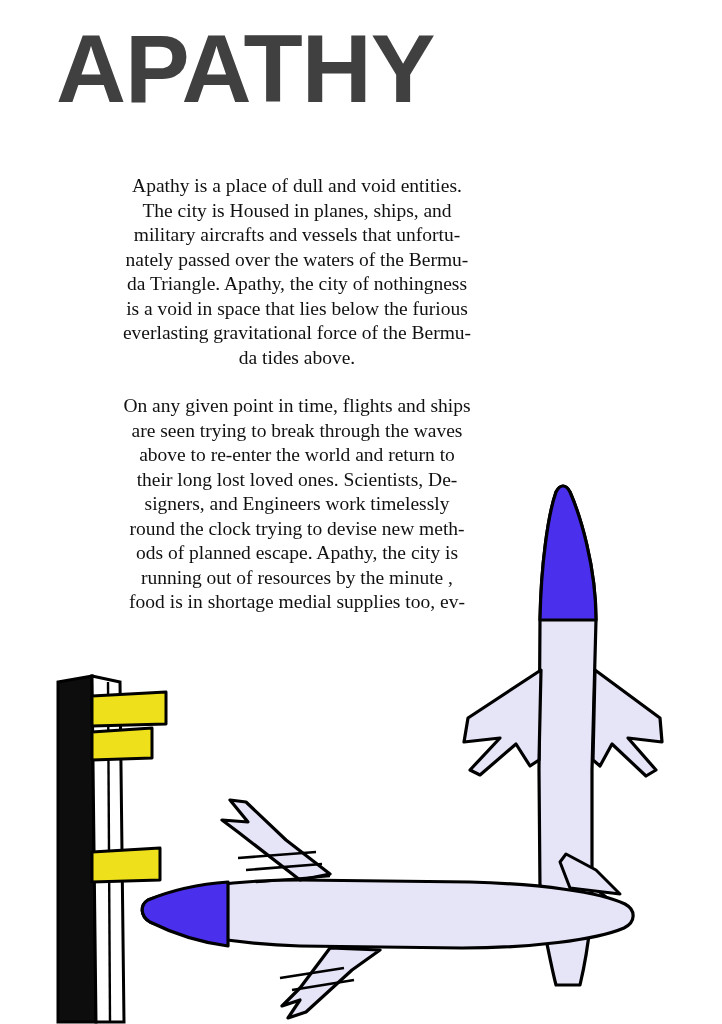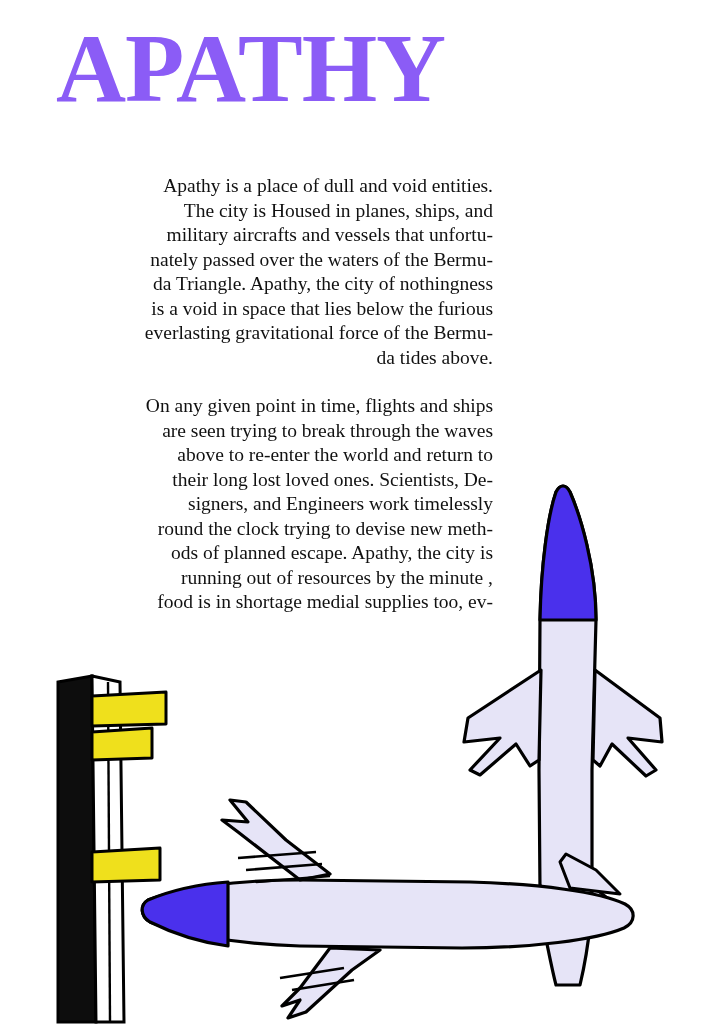--- a/index.html
+++ b/index.html
@@ -14,44 +14,44 @@
     overflow: hidden;
     font-family: "Liberation Serif", serif;
     color: #000000;
   }
 
   
   #page-title {
     position: absolute;
     left: 56px;
     top: 20px;
-    font-family: Liberation Serif, serif;
+    font-family: Liberation Sans, sans-serif;
     font-weight: bold;
     font-size: 97px;
     letter-spacing: -1px;
     line-height: 1.0;
-    color: #8b5cf6;
+    color: #404040;
     margin: 0;
     white-space: nowrap;
   }
 
   
   #article-body {
     position: absolute;
     left: 101px;
     top: 174px;
     width: 392px;
   }
   .paragraph {
     font-family: "Liberation Serif", serif;
     font-size: 19.5px;
     line-height: 24.5px;
     color: #111111;
     margin: 0 0 24px 0;
-    text-align: right;
+    text-align: center;
     white-space: pre-line;
   }
   .paragraph:last-child { margin-bottom: 8px; }
 
   
   #illustration {
     position: absolute;
     left: 0;
     top: 470px;
     width: 722px;

